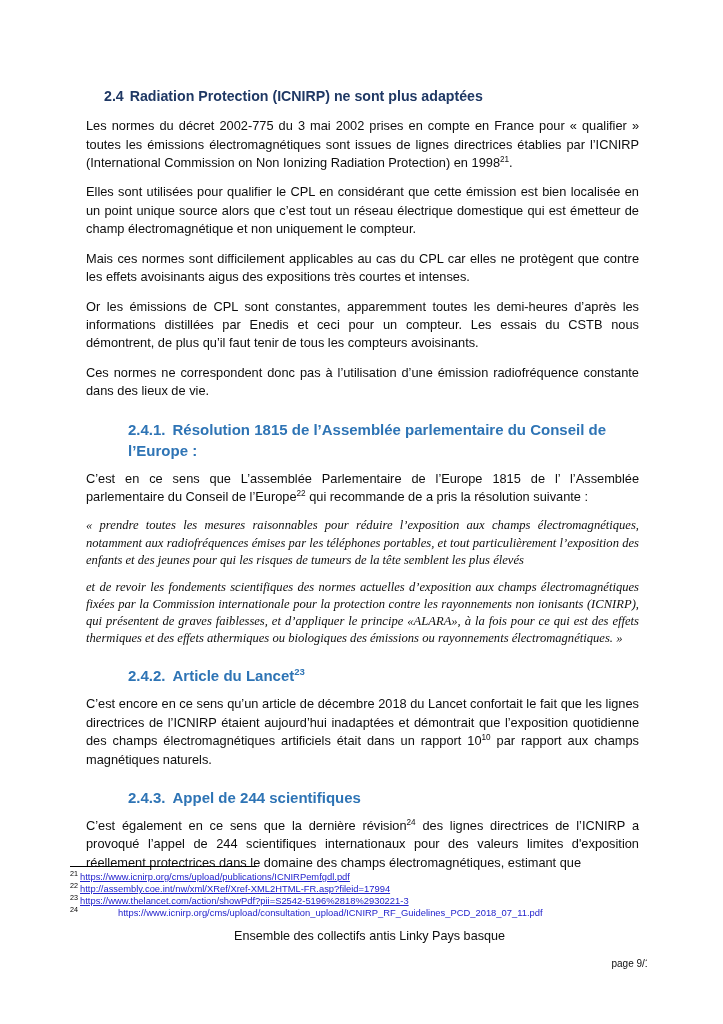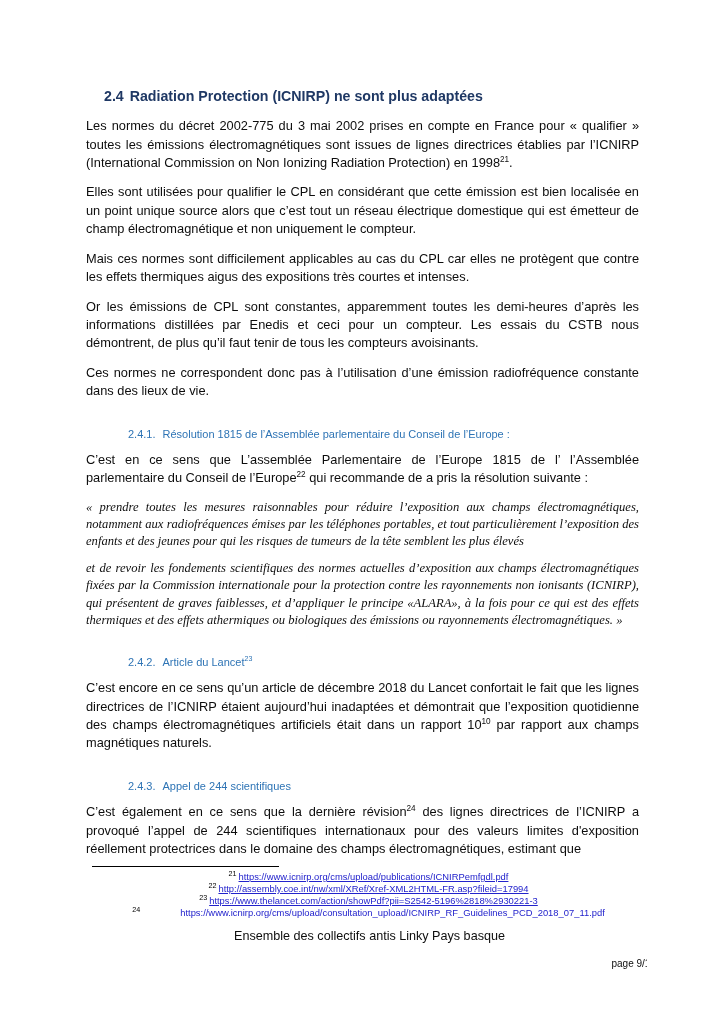--- a/index.html
+++ b/index.html
@@ -40,25 +40,25 @@
     margin-right: 6px;
   }
   .h2 .txt {
     flex: 1 1 auto;
     text-align: justify;
     text-align-last: left;
   }
   .h2 .txt .line2 { display: block; }
 
   .h3 {
-    font-size: 11px;
-    font-weight: normal;
+    font-size: 15px;
+    font-weight: bold;
     color: #2E74B5;
     line-height: 1.4;
-    margin: 26px 0 9px 0;
+    margin: 18px 0 9px 0;
     padding-left: 42px;
   }
   .h3 .num { margin-right: 7px; }
 
   
   p.body {
     font-size: 12.8px;
     line-height: 1.44;
     margin: 0 0 11px 0;
     text-align: justify;
@@ -82,24 +82,23 @@
     line-height: 1.36;
     margin: 0 0 10px 0;
     text-align: justify;
     text-align-last: left;
     color: #0d0d0d;
   }
 
   
   .footnotes {
     position: absolute;
-    left: 92px;
+    left: 70px;
     top: 866px;
     width: 553px;
-    text-align: center;
   }
   .fn-rule {
     width: 187px;
     height: 0;
     border-top: 1px solid #000000;
     margin: 0 0 4px 0;
   }
   .fn {
     font-size: 9.4px;
     line-height: 1.27;
@@ -152,21 +151,21 @@
       <span class="num">2.4</span>
       <span class="txt">
         <span class="line2">Radiation Protection (ICNIRP) ne sont plus adaptées</span>
       </span>
     </h2>
 
     <p class="body"><span>Les normes du décret 2002-775 du 3 mai 2002 prises en compte en France pour « qualifier » toutes les émissions électromagnétiques sont issues de lignes directrices établies par l’ICNIRP (International Commission on Non Ionizing Radiation Protection) en 1998</span><sup>21</sup><span>.</span></p>
 
     <p class="body">Elles sont utilisées pour qualifier le CPL en considérant que cette émission est bien localisée en un point unique source alors que c’est tout un réseau électrique domestique qui est émetteur de champ électromagnétique et non uniquement le compteur.</p>
 
-    <p class="body"><span>Mais ces normes sont difficilement applicables au cas du CPL car elles ne protègent que contre les effets thermiques </span><span class="u">aigus des expositions très courtes et intenses</span><span>.</span></p>
+    <p class="body"><span>Mais ces normes sont difficilement applicables au cas du CPL car elles ne protègent que contre les effets avoisinants </span><span class="u">aigus des expositions très courtes et intenses</span><span>.</span></p>
 
     <p class="body">Or les émissions de CPL sont constantes, apparemment toutes les demi-heures d’après les informations distillées par Enedis et ceci pour un compteur. Les essais du CSTB nous démontrent, de plus qu’il faut tenir de tous les compteurs avoisinants.</p>
 
     <p class="body">Ces normes ne correspondent donc pas à l’utilisation d’une émission radiofréquence constante dans des lieux de vie.</p>
 
     <h3 class="h3"><span class="num">2.4.1.</span><span>Résolution 1815 de l’Assemblée parlementaire du Conseil de l’Europe :</span></h3>
 
     <p class="body"><span>C’est en ce sens que L’assemblée Parlementaire de l’Europe 1815 de l’ l’Assemblée parlementaire du Conseil de l’Europe</span><sup>22</sup><span> qui recommande de a pris la résolution suivante :</span></p>
 
     <p class="quote">« prendre toutes les mesures raisonnables pour réduire l’exposition aux champs électromagnétiques, notamment aux radiofréquences émises par les téléphones portables, et tout particulièrement l’exposition des enfants et des jeunes pour qui les risques de tumeurs de la tête semblent les plus élevés</p>

